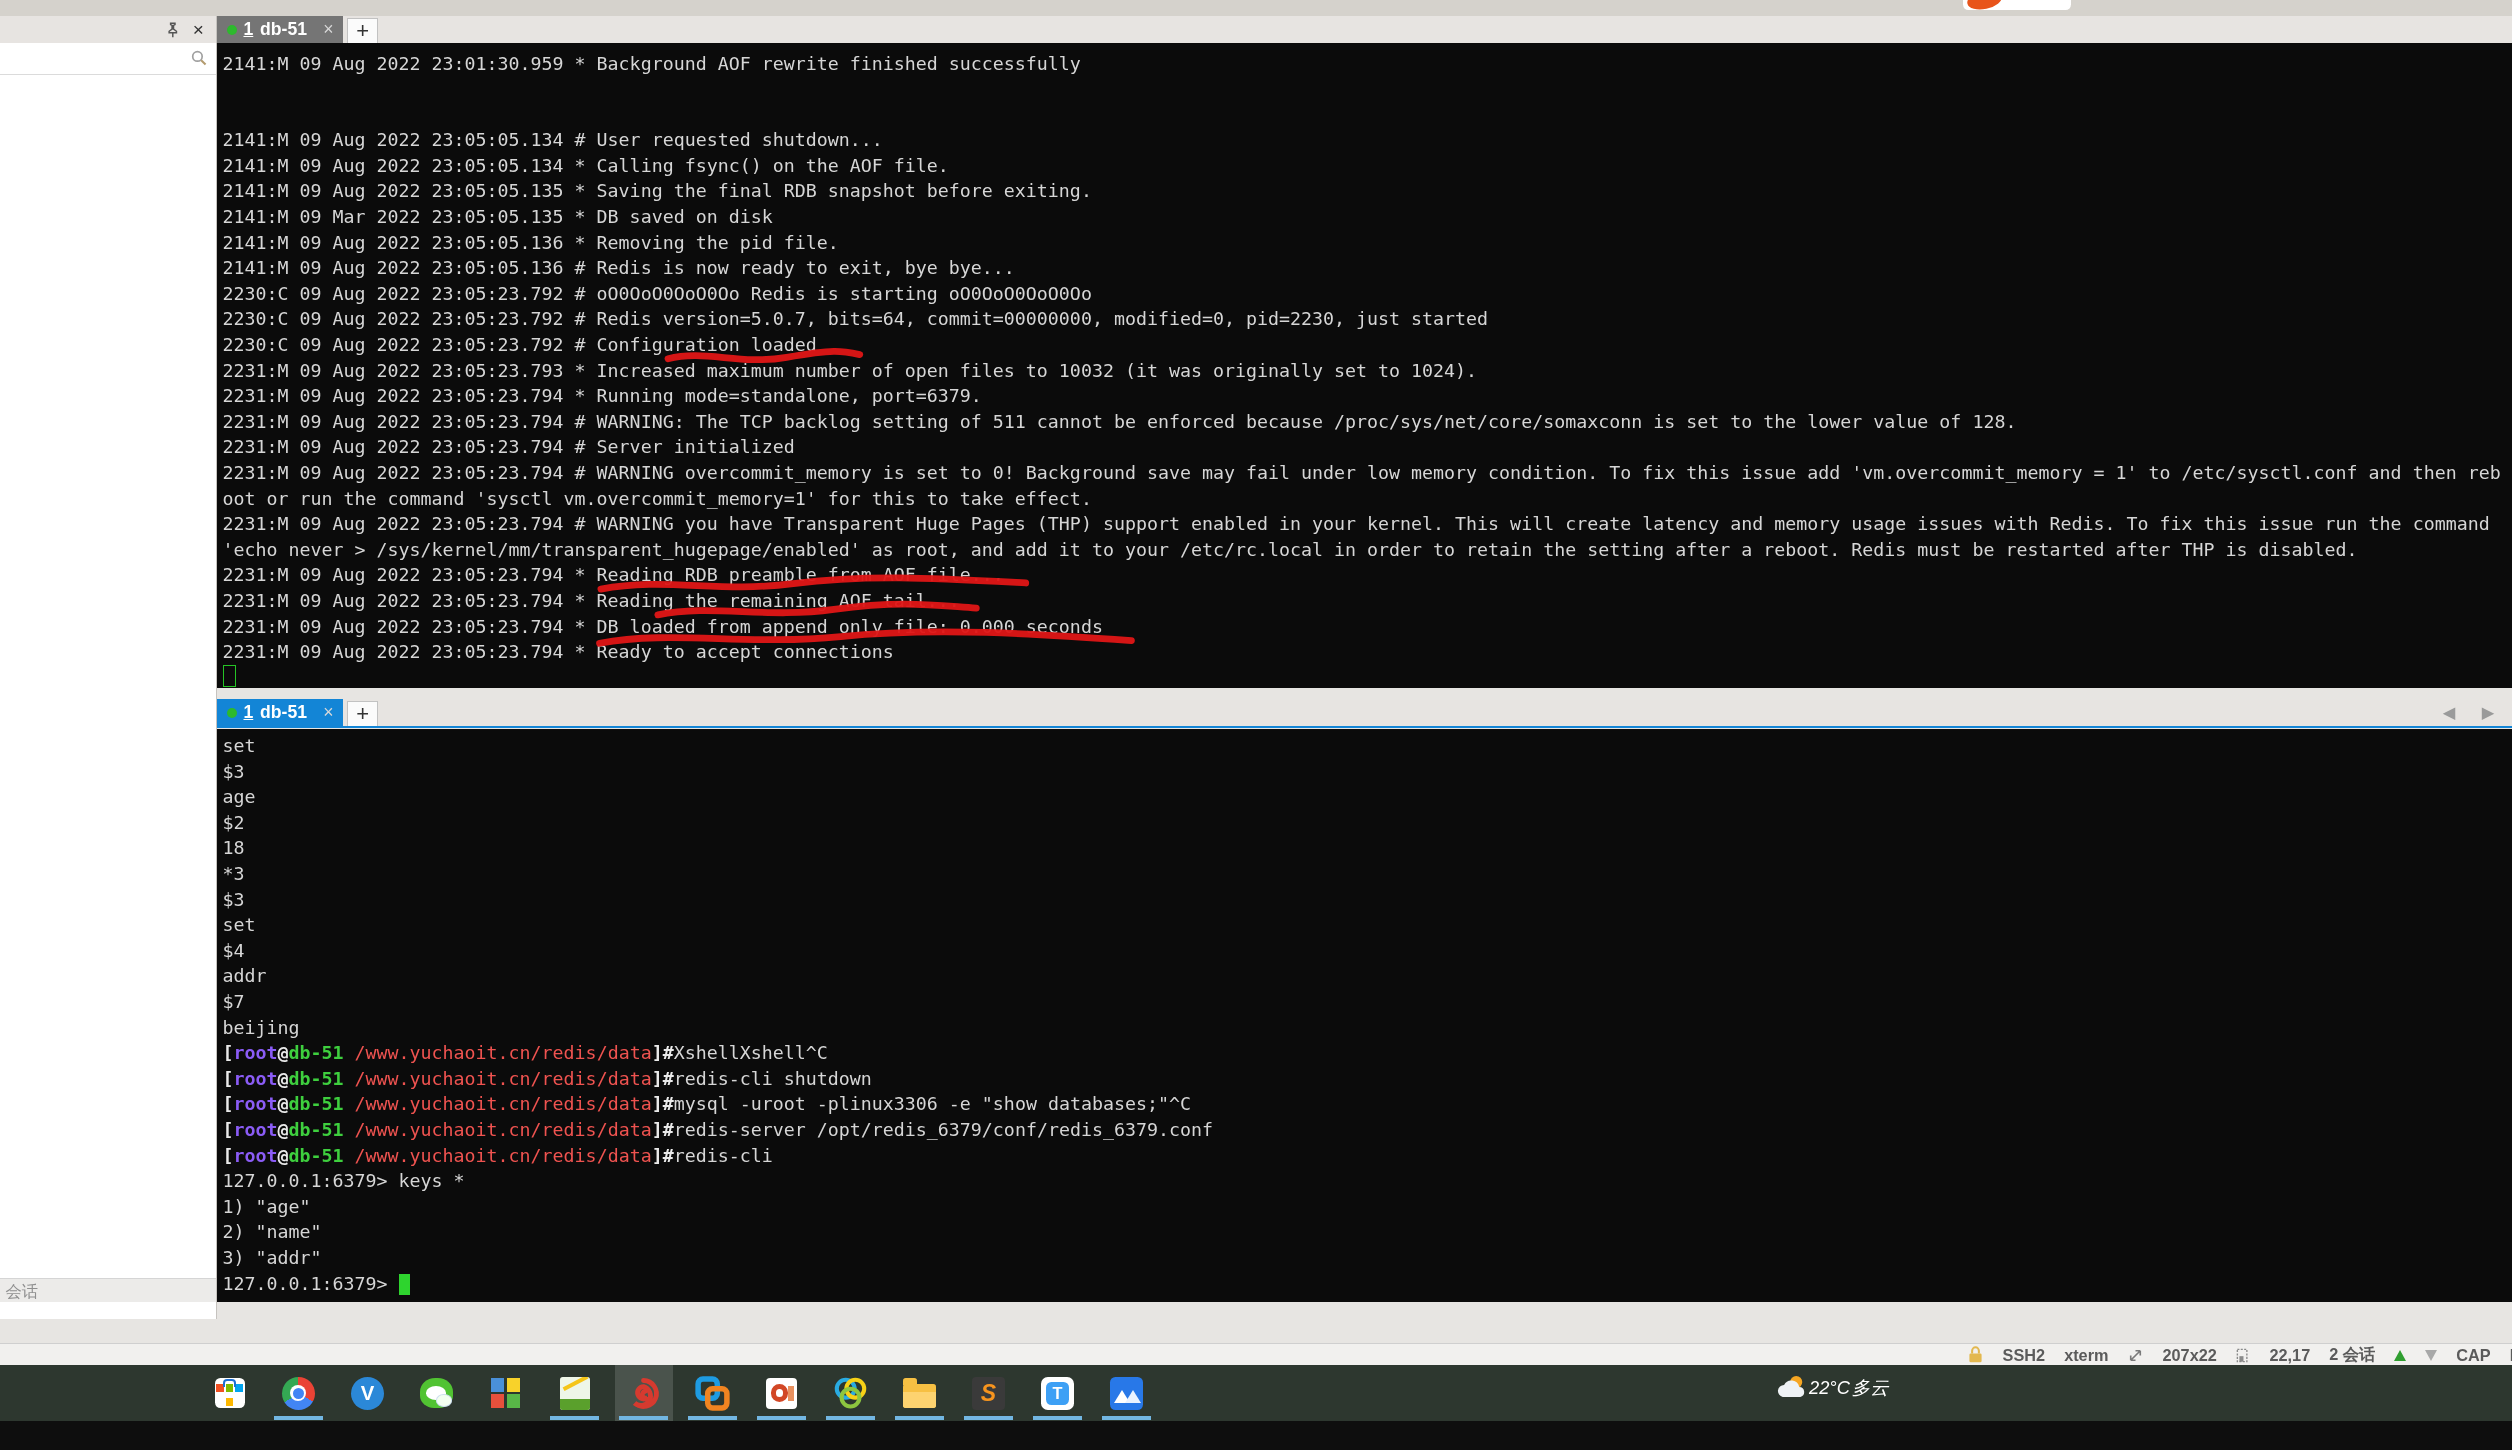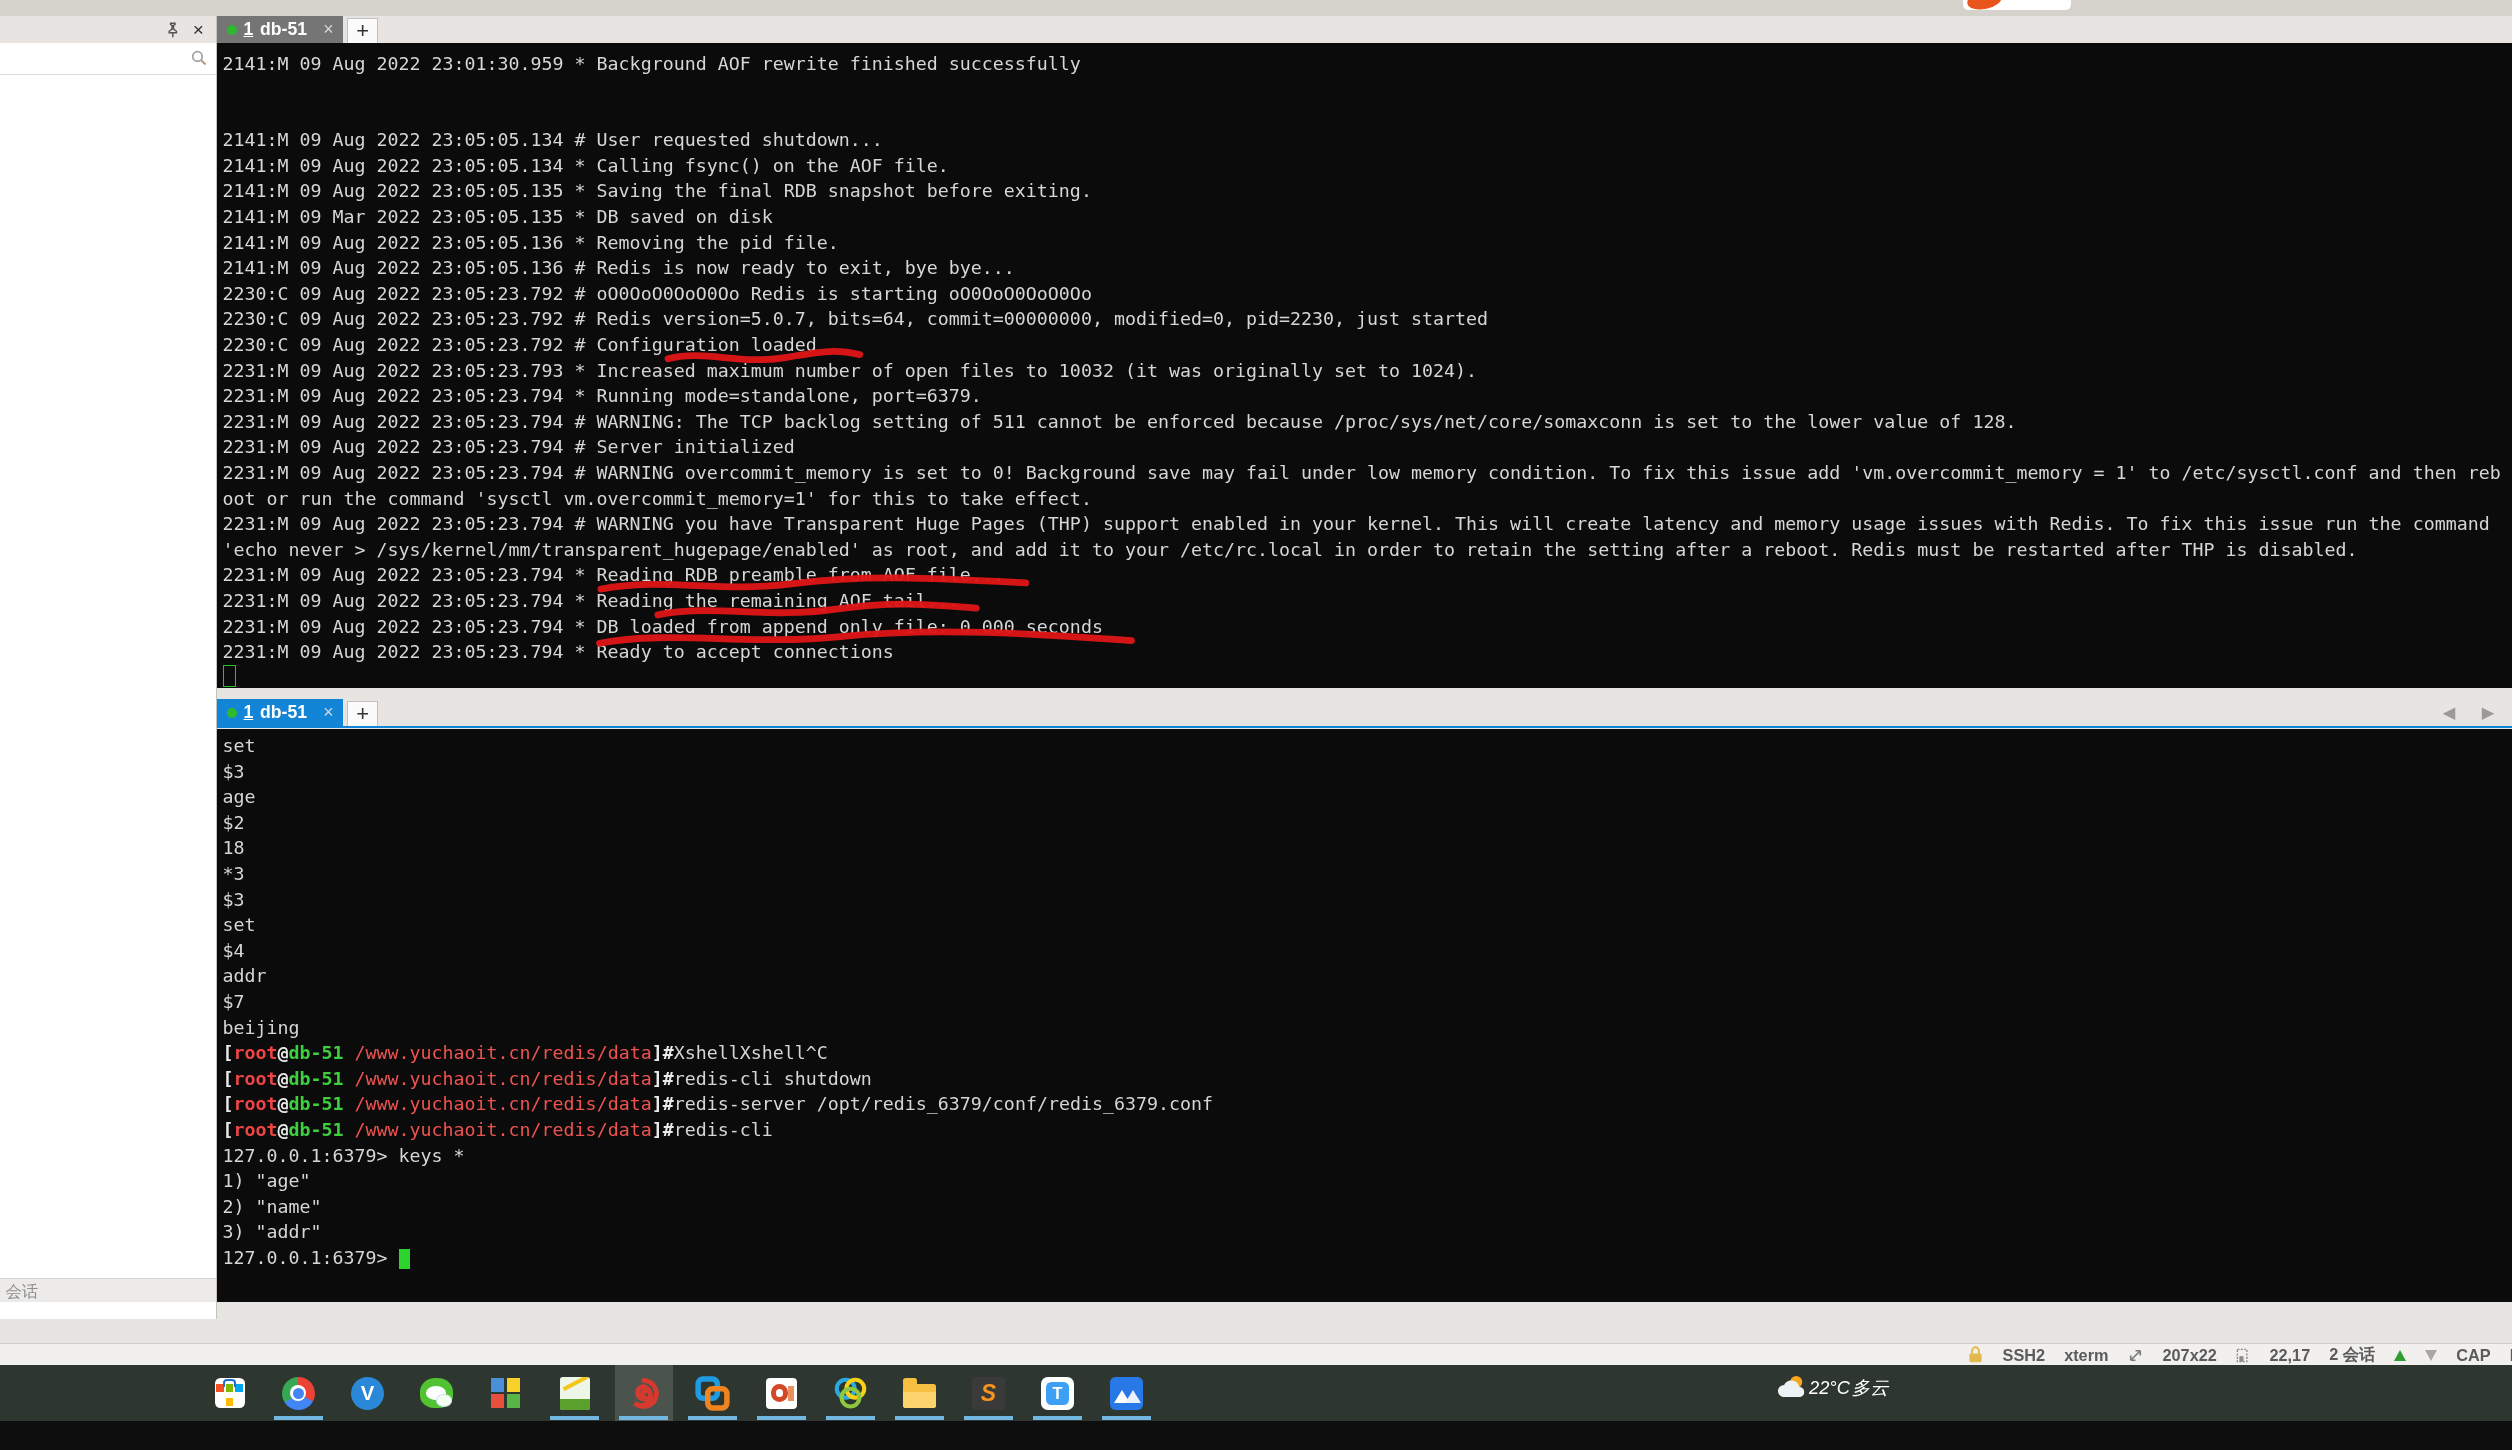--- a/index.html
+++ b/index.html
@@ -42,21 +42,21 @@
           margin-left:4.1px;box-sizing:border-box;}
   .tab-arrows{position:absolute;right:6.8px;bottom:4.1px;color:#9a9a9a;font-size:16.3px;
               letter-spacing:11px;}
 
   
   .term{position:absolute;left:217px;width:2295px;background:#0b0b0b;box-sizing:border-box;
         font-family:"DejaVu Sans Mono",monospace;font-size:18.3px;color:#d6d6d6;overflow:hidden;}
   .term.top{top:43px;height:645px;padding:7.5px 0 0 5.4px;}
   .term.bottom{top:729px;height:573px;padding:4.1px 0 0 5.4px;}
   .trow{height:25.6px;line-height:25.6px;white-space:pre;}
-  .c-user{color:#ef4444;font-weight:bold;}
+  .c-user{color:#8b5cf6;font-weight:bold;}
   .c-host{color:#3ecf3e;font-weight:bold;}
   .c-path{color:#ef5350;font-weight:normal;}
   .c-brk{color:#eaeaea;font-weight:bold;}
   .cursor-hollow{position:absolute;left:6.1px;top:622px;width:11px;height:20.3px;
                  border:1.4px solid #25c425;}
   .cursor-solid{display:inline-block;width:11.5px;height:20.3px;background:#2ed42e;
                 vertical-align:middle;margin-left:11.5px;}
   .annot{position:absolute;left:0;top:0;pointer-events:none;}
 
   
@@ -228,20 +228,21 @@
       <div class="trow">$3</div>
       <div class="trow">set</div>
       <div class="trow">$4</div>
       <div class="trow">addr</div>
       <div class="trow">$7</div>
       <div class="trow">beijing</div>
     </div>
 
   <div class="trow"><span class="c-brk">[</span><span class="c-user">root</span><span class="c-brk">@</span><span class="c-host">db-51</span><span class="c-path"> /www.yuchaoit.cn/redis/data</span><span class="c-brk">]#</span><span>XshellXshell^C</span></div>
   <div class="trow"><span class="c-brk">[</span><span class="c-user">root</span><span class="c-brk">@</span><span class="c-host">db-51</span><span class="c-path"> /www.yuchaoit.cn/redis/data</span><span class="c-brk">]#</span><span>redis-cli shutdown</span></div>
+  <div class="trow"><span class="c-brk">[</span><span class="c-user">root</span><span class="c-brk">@</span><span class="c-host">db-51</span><span class="c-path"> /www.yuchaoit.cn/redis/data</span><span class="c-brk">]#</span><span>mysql -uroot -plinux3306 -e "show databases;"^C</span></div>
   <div class="trow"><span class="c-brk">[</span><span class="c-user">root</span><span class="c-brk">@</span><span class="c-host">db-51</span><span class="c-path"> /www.yuchaoit.cn/redis/data</span><span class="c-brk">]#</span><span>redis-server /opt/redis_6379/conf/redis_6379.conf</span></div>
   <div class="trow"><span class="c-brk">[</span><span class="c-user">root</span><span class="c-brk">@</span><span class="c-host">db-51</span><span class="c-path"> /www.yuchaoit.cn/redis/data</span><span class="c-brk">]#</span><span>redis-cli</span></div>
 
   <div class="trow"><span>127.0.0.1:6379&gt;</span><span> keys *</span></div>
 
   <div>
 
   <div class="trow">1) "age"</div>
       <div class="trow">2) "name"</div>
       <div class="trow">3) "addr"</div>

